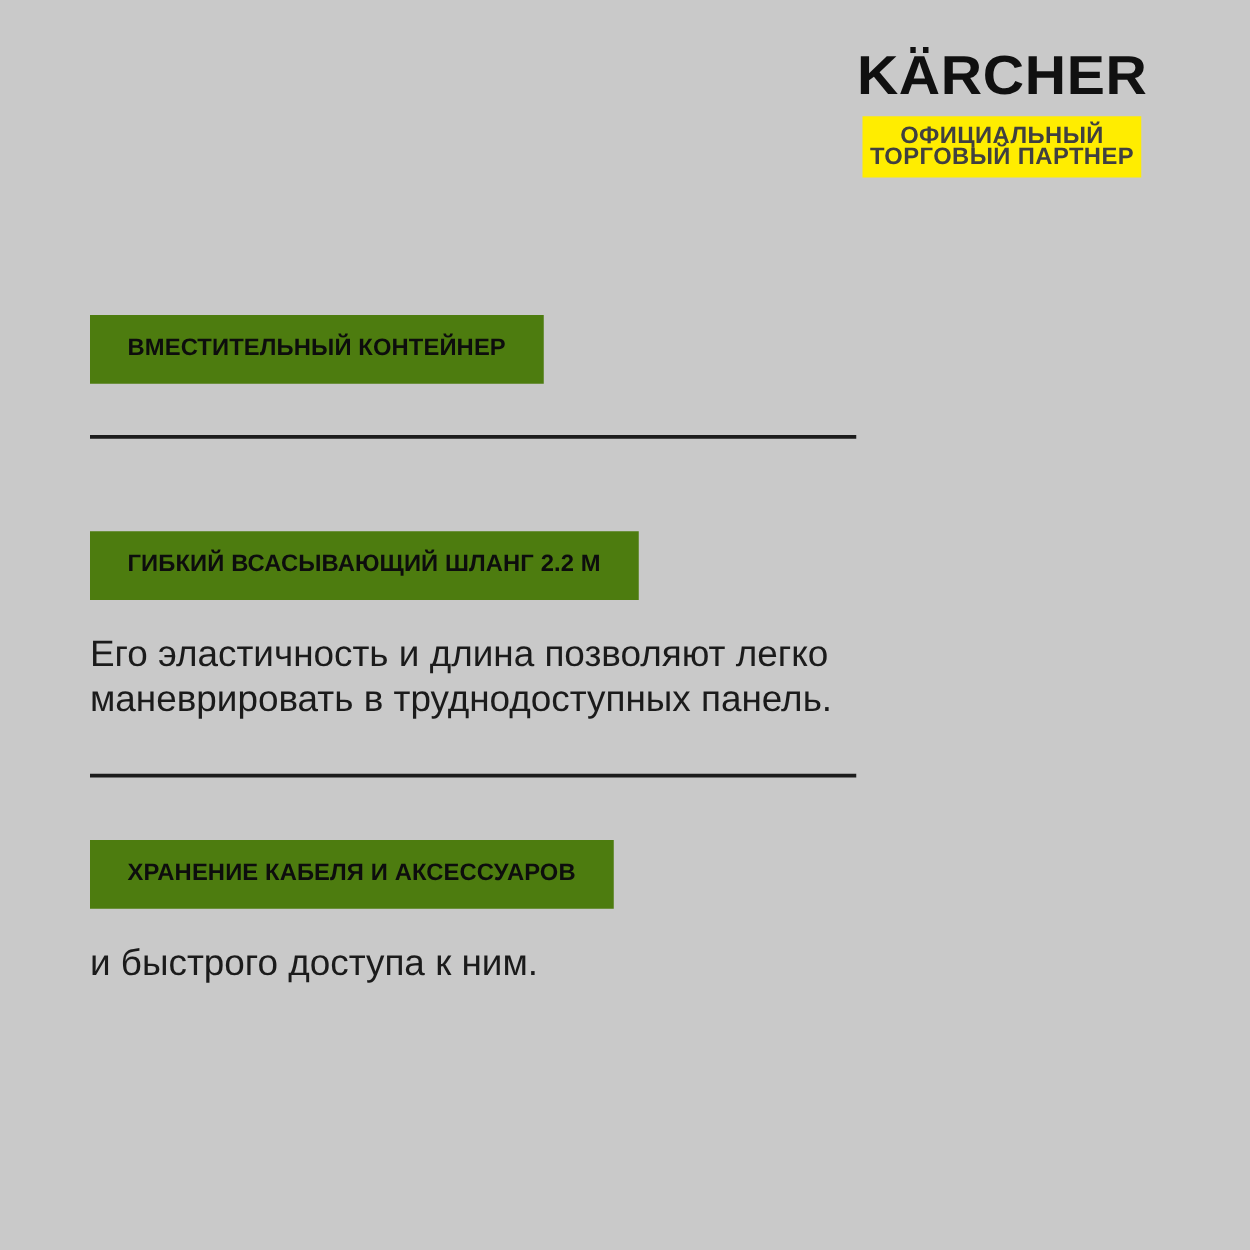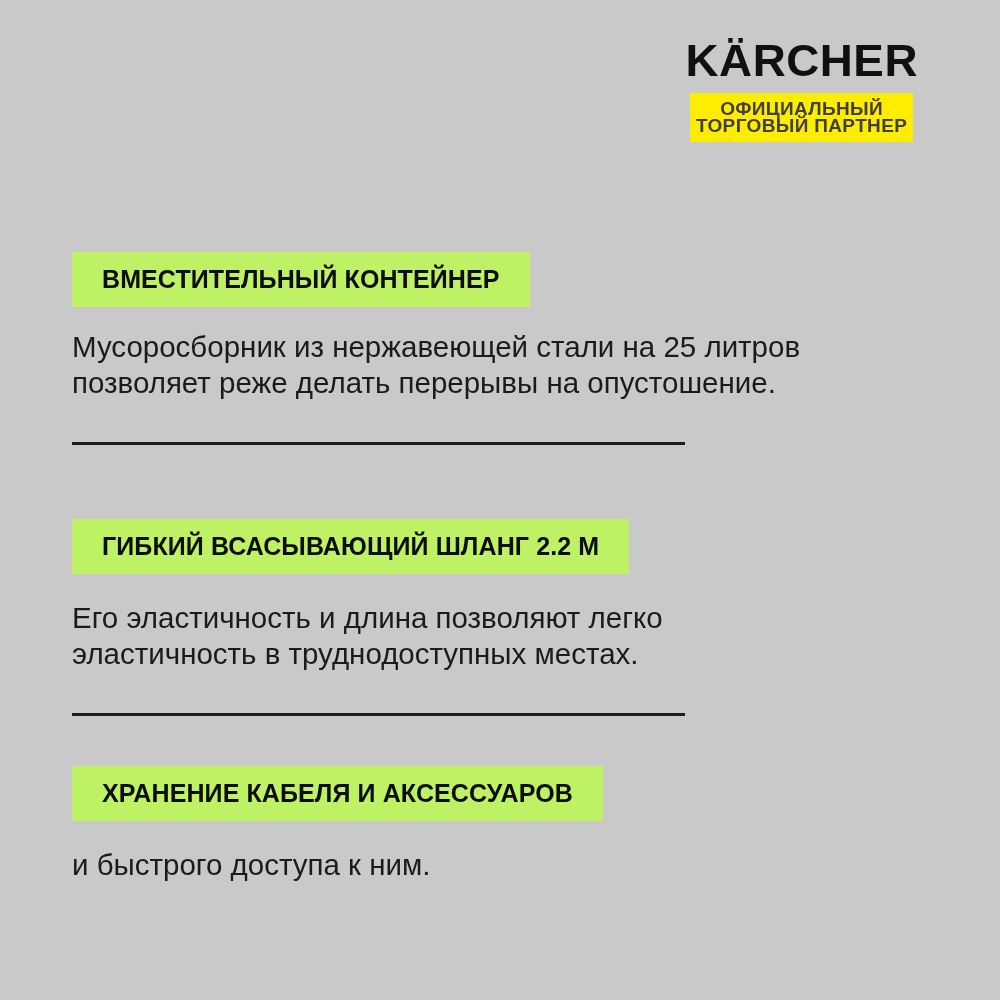--- a/index.html
+++ b/index.html
@@ -61,24 +61,24 @@
     position: absolute;
     left: 72px;
     top: 252px;
     width: 856px;
   }
 
   .feature { position: relative; }
 
   .feature-heading {
     display: inline-block;
-    background: #bef264;
+    background: #4d7c0f;
     color: #0d0d0d;
     font-weight: 700;
-    font-size: 25px;
+    font-size: 19px;
     line-height: 30px;
     letter-spacing: 0.1px;
     padding: 12px 30px 13px 30px;
     white-space: nowrap;
   }
 
   .feature-body {
     margin-top: 22px;
     color: #1b1b1b;
     font-size: 29.5px;
@@ -112,32 +112,28 @@
   <div id="brand-badge">
     <div class="brand-badge-line">ОФИЦИАЛЬНЫЙ</div>
     <div class="brand-badge-line">ТОРГОВЫЙ ПАРТНЕР</div>
   </div>
 </div>
 
 <div id="features">
 
   <div class="feature" id="feature-1">
     <div class="feature-heading">ВМЕСТИТЕЛЬНЫЙ КОНТЕЙНЕР</div>
-    <div class="feature-body">
-      <span class="line">Мусоросборник из нержавеющей стали на 25 литров</span>
-      <span class="line">позволяет реже делать перерывы на опустошение.</span>
-    </div>
     <div class="feature-divider"></div>
   </div>
 
   <div class="feature" id="feature-2">
     <div class="feature-heading">ГИБКИЙ ВСАСЫВАЮЩИЙ ШЛАНГ 2.2 М</div>
     <div class="feature-body">
       <span class="line">Его эластичность и длина позволяют легко</span>
-      <span class="line">эластичность в труднодоступных местах.</span>
+      <span class="line">маневрировать в труднодоступных панель.</span>
     </div>
     <div class="feature-divider"></div>
   </div>
 
   <div class="feature" id="feature-3">
     <div class="feature-heading">ХРАНЕНИЕ КАБЕЛЯ И АКСЕССУАРОВ</div>
     <div class="feature-body">
       <span class="line">и быстрого доступа к ним.</span>
     </div>
   </div>

